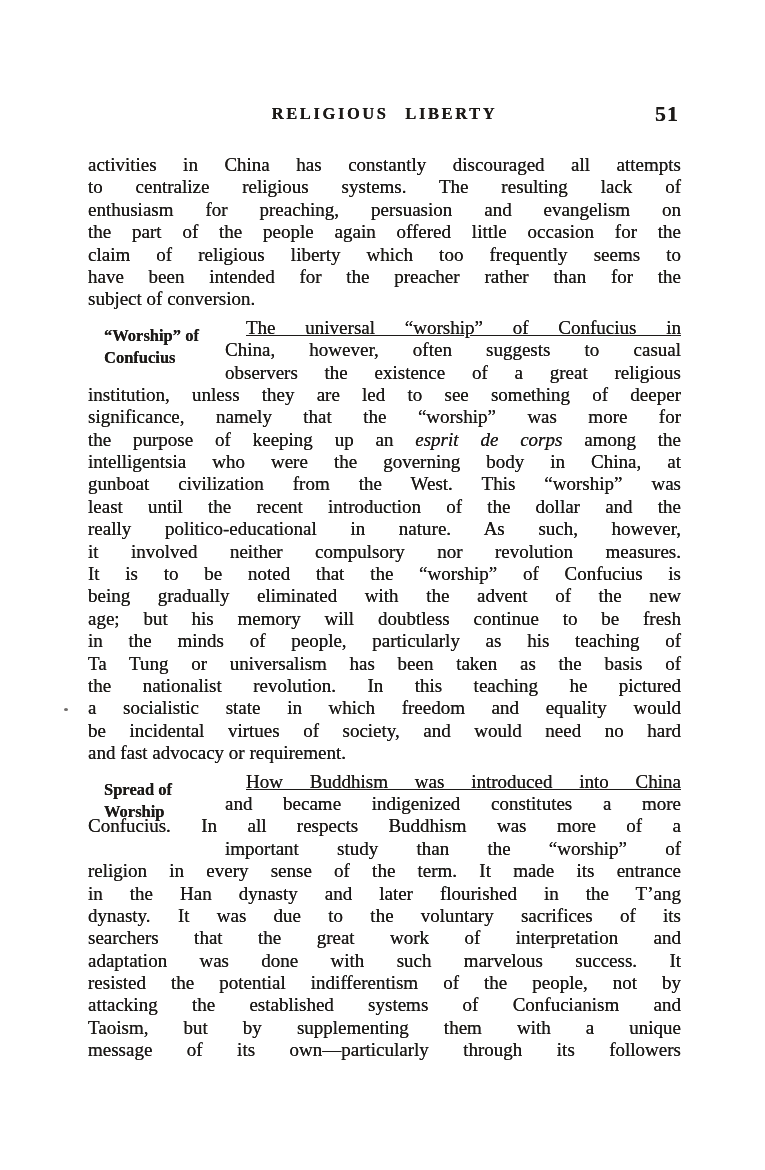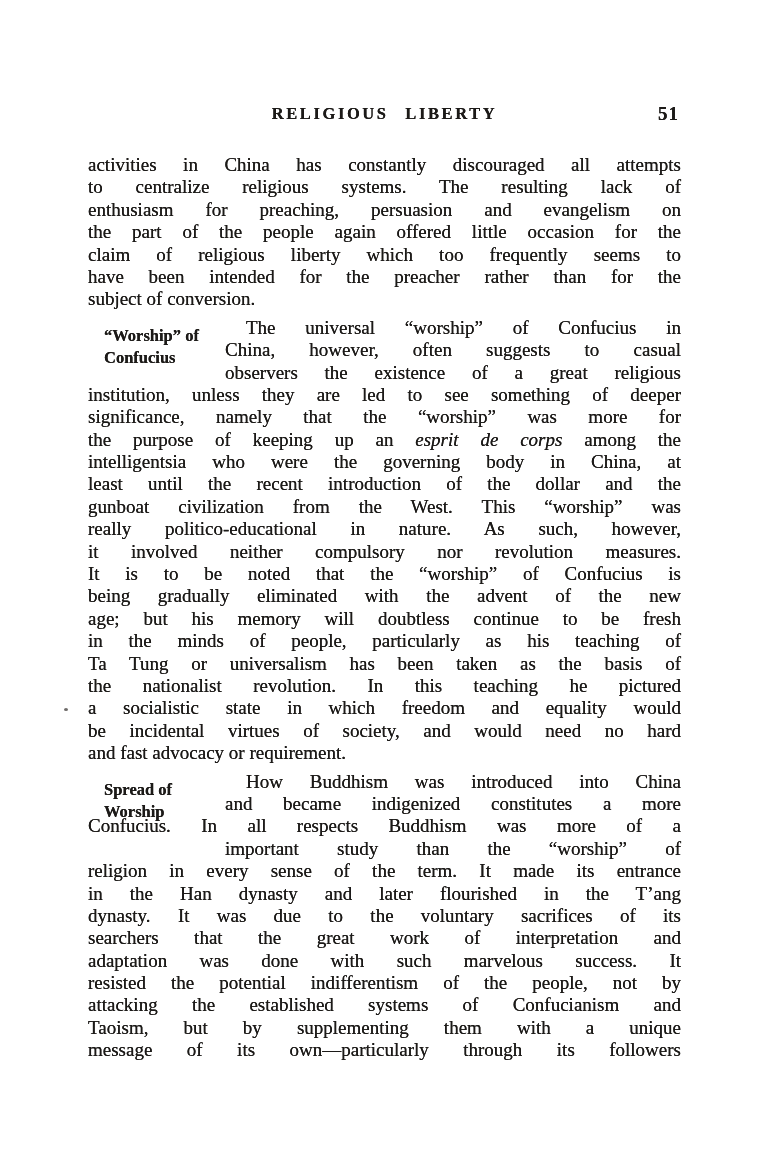--- a/index.html
+++ b/index.html
@@ -32,21 +32,21 @@
     font-size: 16.5px;
     line-height: 22px;
     font-weight: bold;
     letter-spacing: 2.6px;
     word-spacing: 10px;
   }
   .page-number {
     position: absolute;
     right: 2px;
     top: 0;
-    font-size: 19px;
+    font-size: 22px;
     line-height: 22px;
     font-weight: bold;
     letter-spacing: 1px;
   }
   .text-block {
     position: absolute;
     top: 154px;
     left: 88px;
     width: 593px;
     font-size: 19px;
@@ -57,21 +57,21 @@
   .line {
     text-align: justify;
     text-align-last: justify;
     height: 22.4px;
     overflow: visible;
     white-space: nowrap; 
   }
   
   .line { white-space: normal; }
   .line.offset { padding-left: 137px; }
-  .line.first { text-indent: 21px; }
+  .line.first { text-indent: 21px; text-decoration: underline; }
   .line.last { text-align-last: left; }
   .sidenote {
     position: absolute;
     left: 0;
     top: 8px;
     width: 132px;
     font-size: 16.5px;
     line-height: 22px;
     font-weight: bold;
   }
@@ -124,22 +124,22 @@
           <div class="line last">Confucius</div>
         </aside>
       <div class="lines">
           <div class="line offset first">The universal “worship” of Confucius in</div>
           <div class="line offset">China, however, often suggests to casual</div>
           <div class="line offset">observers the existence of a great religious</div>
           <div class="line">institution, unless they are led to see something of deeper</div>
           <div class="line">significance, namely that the “worship” was more for</div>
           <div class="line">the purpose of keeping up an <i>esprit de corps</i> among the</div>
           <div class="line">intelligentsia who were the governing body in China, at</div>
+          <div class="line">gunboat civilization from the West.  This “worship” was</div>
           <div class="line">least until the recent introduction of the dollar and the</div>
-          <div class="line">gunboat civilization from the West.  This “worship” was</div>
           <div class="line">really politico-educational in nature.  As such, however,</div>
           <div class="line">it involved neither compulsory nor revolution measures.</div>
           <div class="line">It is to be noted that the “worship” of Confucius is</div>
           <div class="line">being gradually eliminated with the advent of the new</div>
           <div class="line">age; but his memory will doubtless continue to be fresh</div>
           <div class="line">in the minds of people, particularly as his teaching of</div>
           <div class="line">Ta Tung or universalism has been taken as the basis of</div>
           <div class="line">the nationalist revolution.  In this teaching he pictured</div>
           <div class="line">a socialistic state in which freedom and equality would</div>
           <div class="line">be incidental virtues of society, and would need no hard</div>

